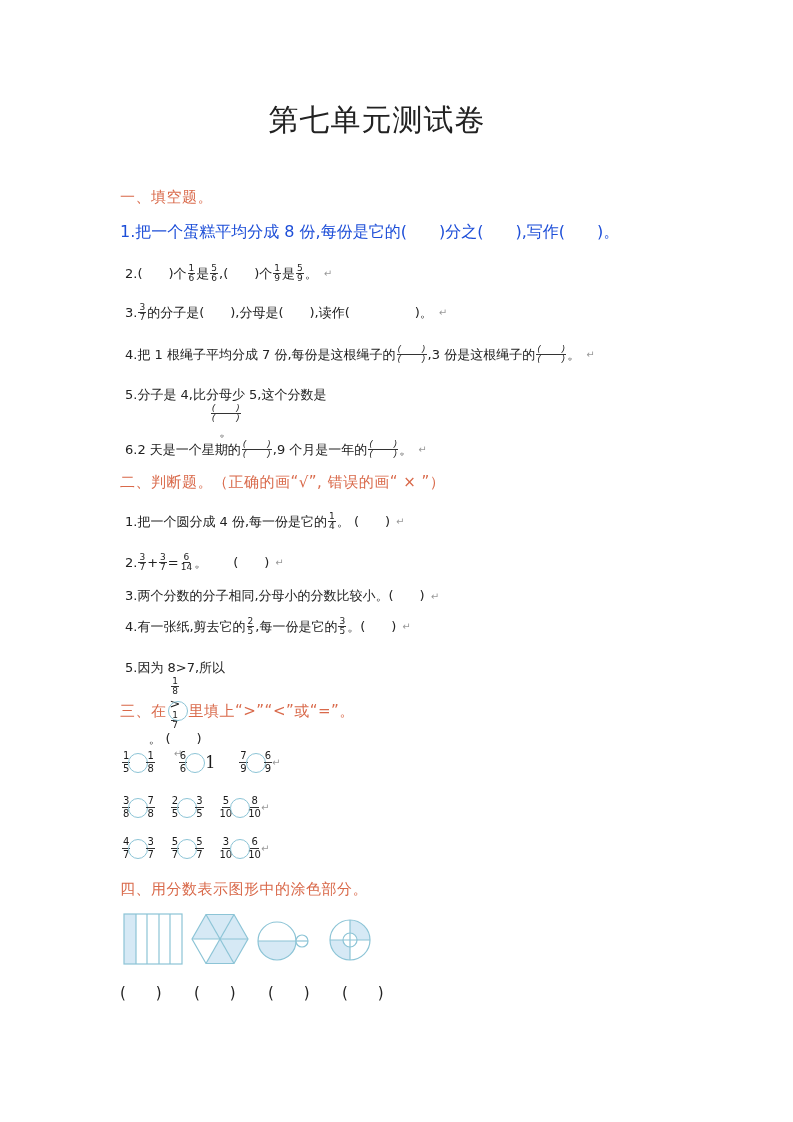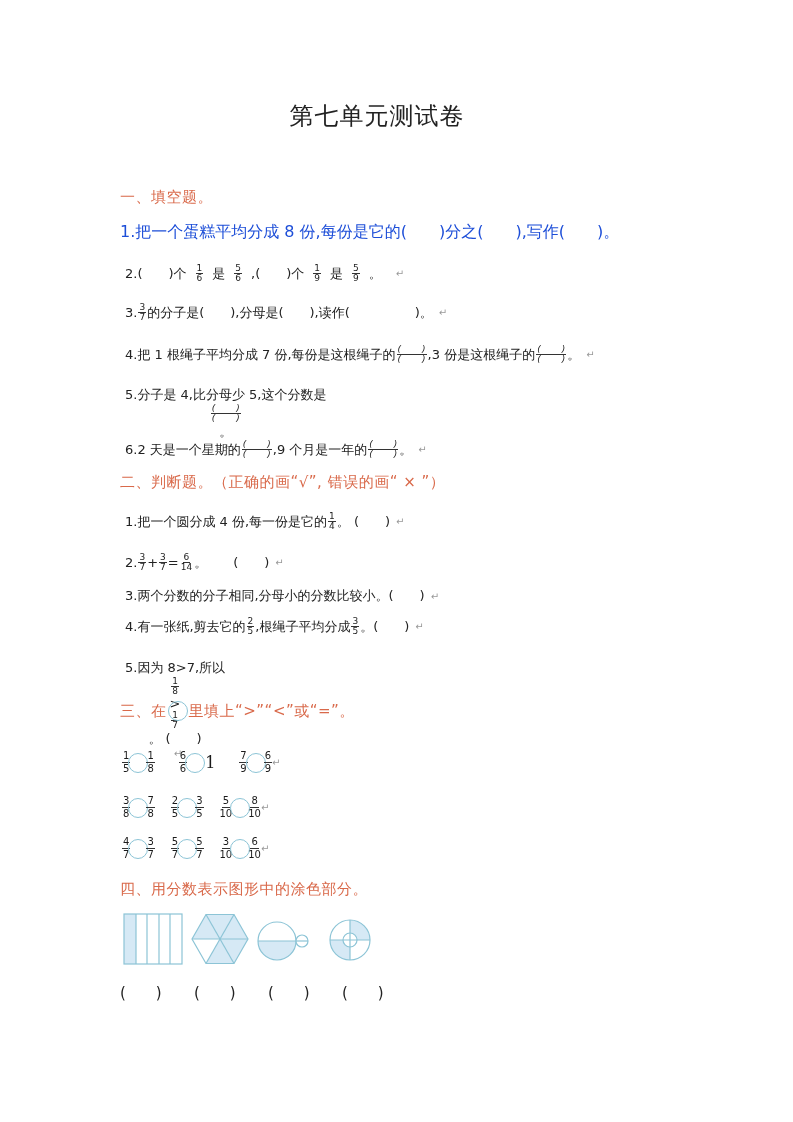--- a/index.html
+++ b/index.html
@@ -1,19 +1,19 @@
 <!DOCTYPE html>
 <html><head>
 <meta charset="utf-8">
 <style>
   * { box-sizing: border-box; margin: 0; padding: 0; }
   html, body { width: 793px; height: 1122px; background: #ffffff; }
   body { position: relative; font-family: "DejaVu Sans", "Liberation Sans", sans-serif; color: #1a1a1a; overflow: hidden; }
   .abs { position: absolute; white-space: nowrap; }
-  .title { font-family: "DejaVu Serif", "Liberation Serif", serif; font-size: 24px; letter-spacing: 1px; color: #222; left: 0; width: 754px; text-align: center; top: 100px; }
+  .title { font-family: "DejaVu Serif", "Liberation Serif", serif; font-size: 30px; letter-spacing: 1px; color: #222; left: 0; width: 754px; text-align: center; top: 100px; }
   .section { font-size: 15px; color: #d9694a; letter-spacing: 0.5px; }
   .q { font-size: 13px; color: #222; display: flex; align-items: center; }
   .q1 { font-size: 16px; font-weight: normal; color: #1d4ed8; }
   .frac { display: inline-flex; flex-direction: column; align-items: center; font-size: 9px; line-height: 9px; vertical-align: middle; margin: 0 1px; }
   .frac .num { border-bottom: 1px solid #333; padding: 0 1px; }
   .frac .den { padding: 0 1px; }
   .frac.blank .num, .frac.blank .den { width: 30px; display: flex; justify-content: space-between; }
   .mark { color: #999; font-size: 10px; margin-left: 6px; }
   .circle { display: inline-block; width: 20px; height: 20px; border: 1.5px solid #8cc4d6; border-radius: 50%; margin: 0 -2px; vertical-align: middle; }
   .cmp-row { display: flex; align-items: center; }
@@ -27,21 +27,21 @@
 </style>
 </head>
 <body>
 
 <div class="abs title">第七单元测试卷</div>
 
 <div class="abs section" style="left:120px;top:188px;">一、填空题。</div>
 
 <div class="abs q q1" style="left:120px;top:222px;">1.把一个蛋糕平均分成 8 份,每份是它的(　　)分之(　　),写作(　　)。</div>
 
-<div class="abs q" style="left:125px;top:264px;gap:8px;">
+<div class="abs q" style="left:125px;top:264px;">
   <span>2.(　　)个</span>
   <span class="frac">
       <span class="num">1</span>
       <span class="den">6</span>
     </span>
   <span>是</span>
   <span class="frac">
       <span class="num">5</span>
       <span class="den">6</span>
     </span>
@@ -175,21 +175,21 @@
   <span>3.两个分数的分子相同,分母小的分数比较小。(　　)</span>
   <span class="mark">↵</span>
 </div>
 
 <div class="abs q" style="left:125px;top:617px;">
   <span>4.有一张纸,剪去它的</span>
   <span class="frac">
       <span class="num">2</span>
       <span class="den">5</span>
     </span>
-  <span>,根绳子平均分成</span>
+  <span>,每一份是它的</span>
   <span class="frac">
       <span class="num">3</span>
       <span class="den">5</span>
     </span>
   <span>。(　　)</span>
   <span class="mark">↵</span>
 </div>
 
 <div class="abs q" style="left:125px;top:659px;flex-direction:column;">
   <span>5.因为 8&gt;7,所以</span>

